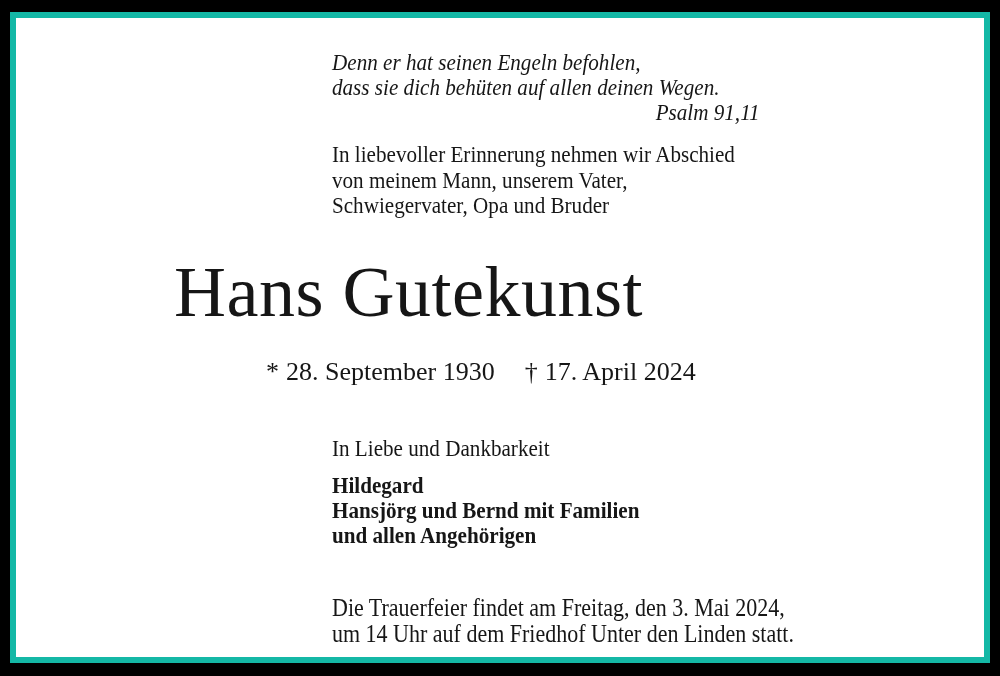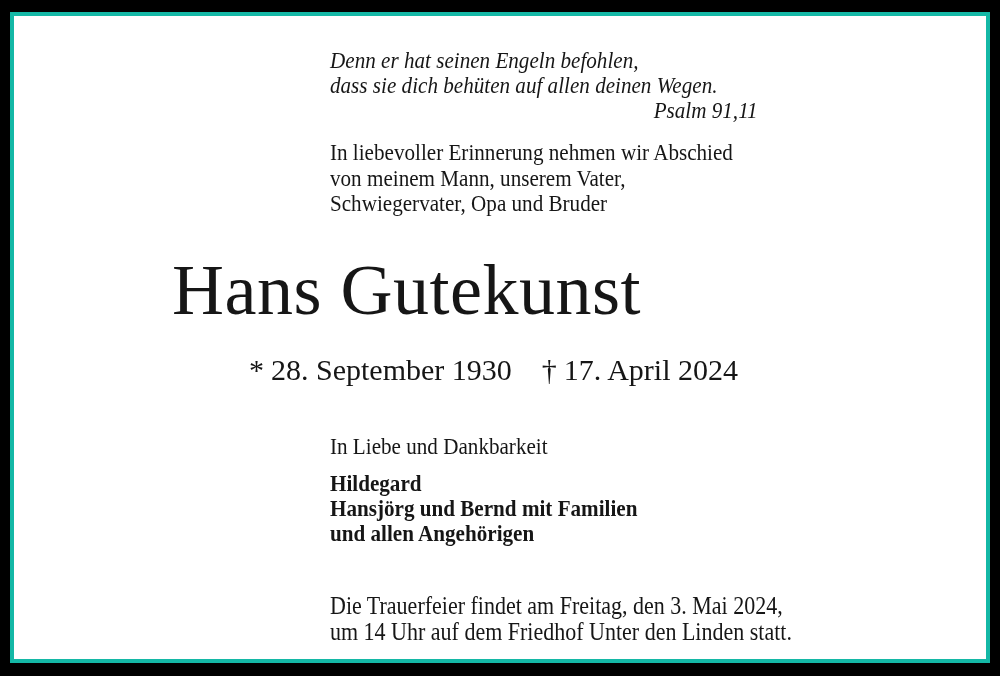--- a/index.html
+++ b/index.html
@@ -9,43 +9,43 @@
     position: relative;
     overflow: hidden;
     font-family: "Liberation Serif", "DejaVu Serif", serif;
     color: #161616;
   }
   .paper {
     position: absolute;
     left: 10px; top: 12px;
     width: 980px; height: 651px;
     background: #ffffff;
-    border: 4px solid #14b8a6;
+    border: 6px solid #14b8a6;
     box-sizing: border-box;
   }
   .block { position: absolute; white-space: nowrap; }
   .cond { transform: scaleX(0.88); transform-origin: 0 0; }
   .quote {
     left: 316px; top: 32px; width: 486px;
     font-style: italic;
     font-size: 24px; line-height: 25px;
   }
   .quote .attribution { text-align: right; }
   .intro {
     left: 316px; top: 124px;
     font-size: 24px; line-height: 25.5px;
   }
   .name {
     left: 158px; top: 234px;
     font-size: 72px; line-height: 80px;
     letter-spacing: 0.5px;
   }
   .dates {
-    left: 235px; top: 340px;
-    font-size: 30px; line-height: 27px;
+    left: 250px; top: 340px;
+    font-size: 26px; line-height: 27px;
   }
   .dates .sym { margin-right: 7px; }
   .dates .death-group { margin-left: 30px; }
   .farewell {
     left: 316px; top: 418px;
     font-size: 24px; line-height: 25px;
   }
   .mourners {
     left: 316px; top: 455px;
     font-size: 24px; line-height: 25px;

